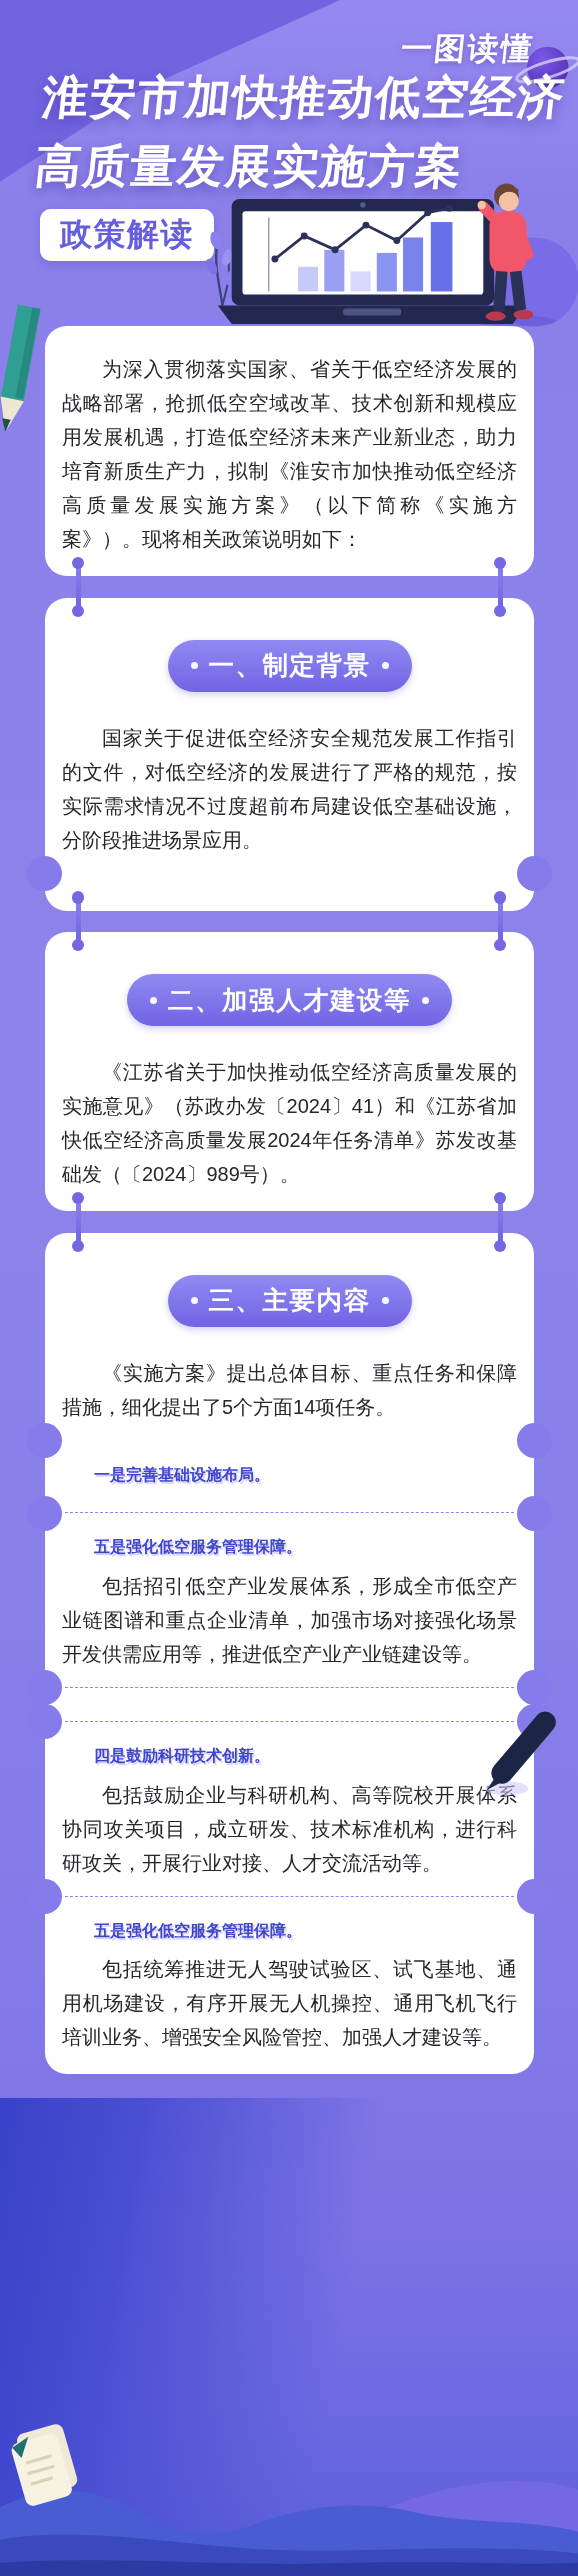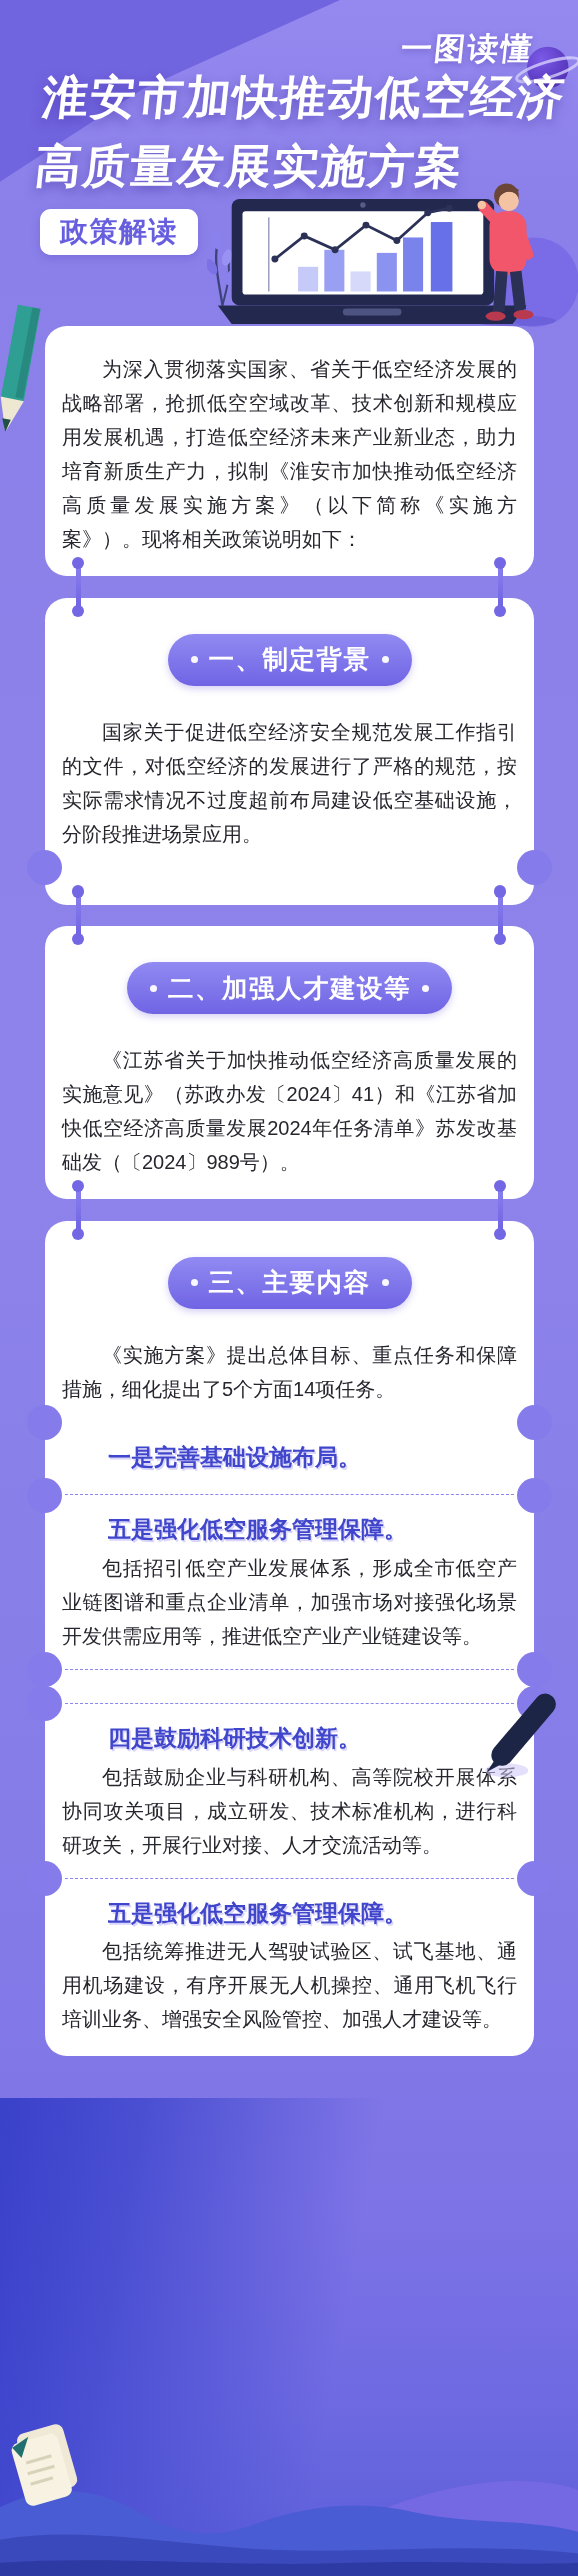--- a/index.html
+++ b/index.html
@@ -11,49 +11,49 @@
     clip-path:polygon(0 0,100% 0,42% 44%,0 90%);}
   
   .bg-bottom{position:absolute;left:0;bottom:0;width:100%;height:478px;
     background:linear-gradient(100deg,#3a41ca 0%,#4a4fd2 22%,rgba(122,110,232,0) 58%);}
   .hero{position:absolute;top:0;left:0;width:579px;height:326px;z-index:2;}
   .eyebrow{position:absolute;left:401px;top:28px;font-size:31px;font-weight:900;color:#fff;
     letter-spacing:2.3px;transform:skewX(-6deg);text-shadow:0 2.3px 6.2px rgba(70,50,160,.45);}
   .title{position:absolute;left:39px;top:63px;color:#fff;font-weight:900;font-size:46px;
     line-height:69px;letter-spacing:1.5px;transform:skewX(-6deg);
     text-shadow:0 4.6px 10.8px rgba(64,46,160,.5);white-space:nowrap;}
-  .badge{position:absolute;left:40px;top:209px;background:#fff;color:#665ede;font-size:28px;
+  .badge{position:absolute;left:40px;top:209px;background:#fff;color:#665ede;font-size:32px;
     font-weight:800;letter-spacing:1.5px;padding:3.9px 20px;border-radius:10.8px;
     box-shadow:0 3.1px 9.3px rgba(80,60,190,.28);}
   .planet{position:absolute;left:512px;top:32px;}
   .hero-art{position:absolute;left:207px;top:168px;}
   .hero-pencil{position:absolute;left:-7.7px;top:299px;}
   .content{position:relative;z-index:1;padding-top:326px;}
   .card{position:relative;margin:0 45px;background:#fff;border-radius:21.6px;padding:12px 17px 20px;}
   .card.intro-card{padding-top:26px;}
   .body-p{margin:0;font-size:20px;line-height:34px;color:#26262e;text-align:justify;text-indent:2em;}
-  .pill{display:flex;align-items:center;gap:11px;width:max-content;margin:24px auto 29px;
+  .pill{display:flex;align-items:center;gap:11px;width:max-content;margin:30px auto 29px;
     padding:8.5px 23px;border-radius:35px;color:#fff;font-weight:800;font-size:25.5px;letter-spacing:1.5px;
     background:linear-gradient(180deg,#918af2,#7064e4);box-shadow:0 3.1px 7.7px rgba(90,70,210,.25);}
   .pill .dot{width:7px;height:7px;border-radius:50%;background:#fff;opacity:.95;}
   .divider{position:relative;height:34px;margin:0 -17px;}
   .divider.dashed::before{content:"";position:absolute;left:20px;right:20px;top:16px;
     border-top:1.5px dashed #8d85f0;}
   .notch{position:absolute;width:35px;height:35px;border-radius:50%;background:#857bea;top:-0.8px;}
   .notch.l{left:-18px;}
   .notch.r{right:-18px;}
   .gap{position:relative;height:21.6px;z-index:3;}
   .conn{position:absolute;top:-12.3px;bottom:-12.3px;width:4.6px;border-radius:3.1px;
     background:linear-gradient(180deg,#8b80ee,#6e62e2);}
   .conn.l{left:76px;} .conn.r{left:498px;}
   .conn::before,.conn::after{content:"";position:absolute;left:-3.9px;width:12.3px;height:12.3px;
     border-radius:50%;background:#7467e4;}
   .conn::before{top:-7px;} .conn::after{bottom:-7px;}
   .item{position:relative;}
-  .item-h{margin:0 0 4.6px 0;font-size:23px;line-height:34px;font-weight:800;color:#4046cb;
+  .item-h{margin:0 0 4.6px 0;font-size:16px;line-height:34px;font-weight:800;color:#4046cb;
     text-indent:2em;text-shadow:1.5px 2.3px 0 rgba(160,150,245,.4);}
   .marker{position:absolute;right:-45px;top:-40px;z-index:6;}
   .footer-art{position:absolute;left:0;bottom:0;z-index:5;}
 </style>
 </head>
 <body>
 
 <div class="page">
   <div class="bg-blob"></div>
   <div class="bg-bottom"></div>

